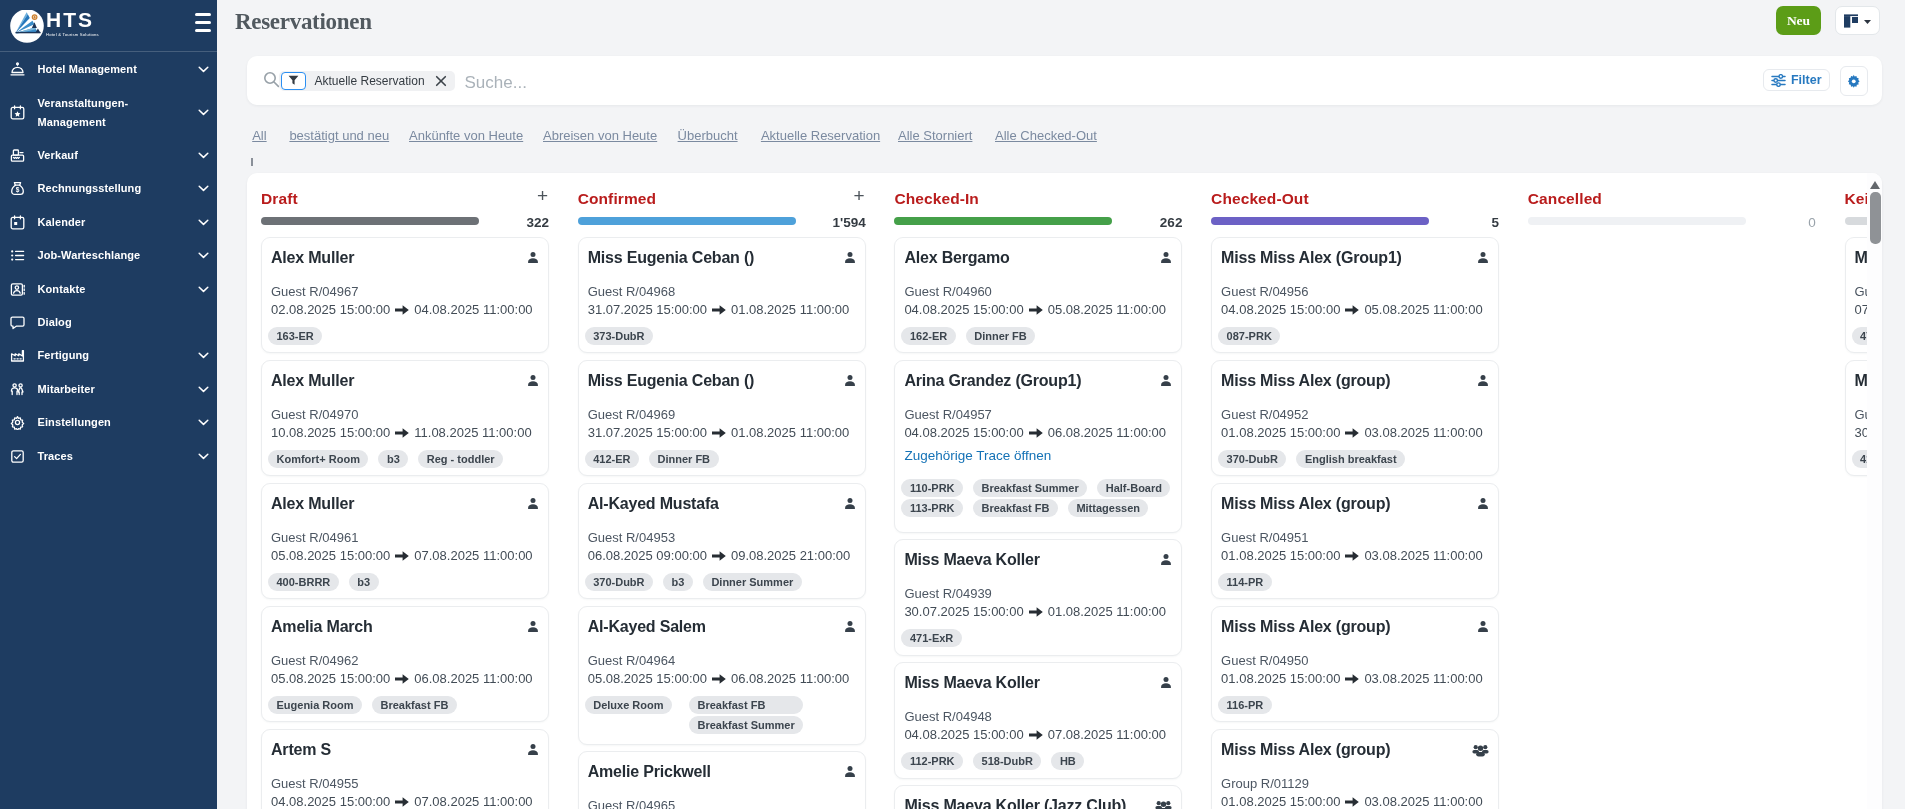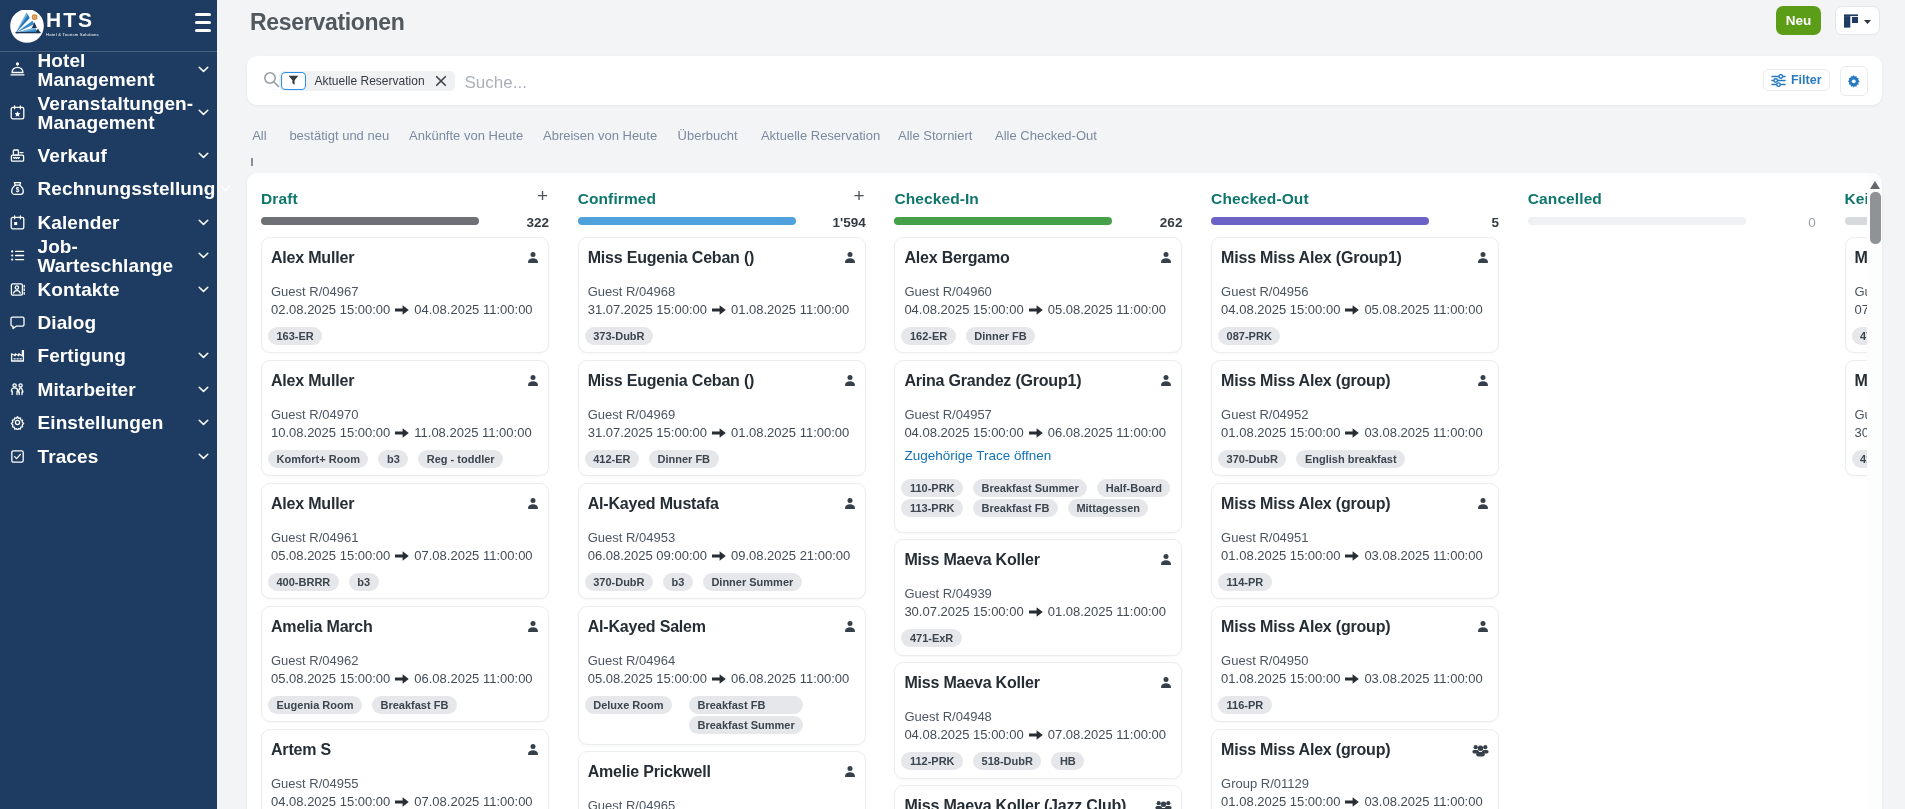--- a/index.html
+++ b/index.html
@@ -9,23 +9,23 @@
 .logo-txt { position:absolute; left:46px; top:9px; color:#fff; }
 .hts { font-size:21px; font-weight:bold; letter-spacing:2px; line-height:22px; }
 .htssub { font-size:4.2px; letter-spacing:0.2px; margin-top:1px; white-space:nowrap; }
 .burger { position:absolute; right:6.5px; top:13.2px; }
 .burger i { display:block; width:15.5px; height:3.2px; border-radius:2px; background:#fff; margin-bottom:4.6px; }
 .sep { border-top:1px solid rgba(255,255,255,0.18); margin:0; }
 nav { padding-top:1px; }
 .mitem { position:relative; display:flex; align-items:center; height:33.4px; padding:0 8.5px 0 10px; color:#fff; }
 .mitem.two { height:52.5px; }
 .micon { width:15px; display:flex; justify-content:center; flex:none; }
-.mlabel { font-size:19px; font-weight:bold; margin-left:12.5px; line-height:19px; letter-spacing:0.1px; flex:1 1 auto; }
+.mlabel { font-size:11px; font-weight:bold; margin-left:12.5px; line-height:19px; letter-spacing:0.1px; flex:1 1 auto; }
 .mchev { flex:none; margin-left:4px; display:flex; }
-.pagehead { position:absolute; left:217px; top:0; right:0; height:47px; }
+.pagehead { position:absolute; left:202px; top:0; right:0; height:47px;font-family:Liberation Serif, serif; }
 h1 { position:absolute; left:33px; top:9px; font-size:23px; letter-spacing:-0.3px; color:#51595f; }
 .hbtns { position:absolute; right:25px; top:6px; display:flex; gap:14px; }
 .neu { width:45px; height:29px; border:none; border-radius:7px; background:#5c9d17; color:#fff;
   font-size:13.5px; font-weight:bold; font-family:inherit; }
 .viewbtn { width:45px; height:29px; border:1px solid #e3e7ea; border-radius:7px; background:#fff;
   display:flex; align-items:center; justify-content:center; gap:3px; }
 .searchpanel { position:absolute; left:246.5px; top:56px; width:1635px; height:49px; background:#fff;
   border-radius:10px; box-shadow:0 1px 3px rgba(25,39,52,0.06); }
 .mag { position:absolute; left:16px; top:15px; }
 .chip { position:absolute; left:32px; top:14.5px; height:20.5px; background:#f0f1f3; border-radius:5px;
@@ -34,26 +34,26 @@
   display:flex; align-items:center; justify-content:center; }
 .chiptxt { font-size:12px; color:#343b42; margin:0 10px 0 9px; }
 .chipx { display:flex; }
 .suche { position:absolute; left:218px; top:17px; font-size:17px; color:#aab2b9; }
 .filterbtn { position:absolute; right:52px; top:13px; height:22px; padding:0 7px; border:1px solid #e7eaee;
   border-radius:6px; background:#fff; display:flex; align-items:center; gap:5px;
   font-size:12.5px; font-weight:bold; color:#2779c0; }
 .gearbtn { position:absolute; right:14px; top:10px; width:28px; height:30px; border:1px solid #e7eaee;
   border-radius:6px; background:#fff; display:flex; align-items:center; justify-content:center; }
 .tabs { position:absolute; left:0; top:128px; font-size:13px; color:#7b8aa0; }
-.tabs span { position:absolute; white-space:nowrap; }
+.tabs span { position:absolute; white-space:nowrap;text-decoration:underline; }
 .kanban { position:absolute; left:246.5px; top:173px; width:1635px; height:700px;
   background:#fff; border-radius:10px; box-shadow:0 1px 3px rgba(25,39,52,0.06); overflow:hidden; }
 .col { position:absolute; top:0; width:288px; }
 .colhead { position:relative; height:25.3px; margin-top:17.3px; }
-.colname { font-size:15.5px; font-weight:bold; color:#0f766e; letter-spacing:0.1px; }
+.colname { font-size:15.5px; font-weight:bold; color:#b91c1c; letter-spacing:0.1px; }
 .plus { position:absolute; right:1px; top:-5px; font-size:19px; font-weight:normal; color:#4d545b; }
 .barrow { position:relative; height:8px; margin-top:1px; }
 .bar { width:218px; height:8px; border-radius:4px; }
 .count { position:absolute; right:0; top:-1.5px; font-size:13.5px; font-weight:bold; color:#343b42; }
 .count.zero { color:#9aa3ab; font-weight:normal; }
 .cards { margin-top:12.2px; }
 .card { background:#fff; border:1px solid #ebedef; border-radius:9px; box-shadow:0 1px 2px rgba(25,39,52,0.04);
   padding:11px 9px 0 9px; margin-bottom:6.5px; height:116.5px; overflow:hidden; }
 .card.tall { height:139px; }
 .card.xtall { height:173px; }

